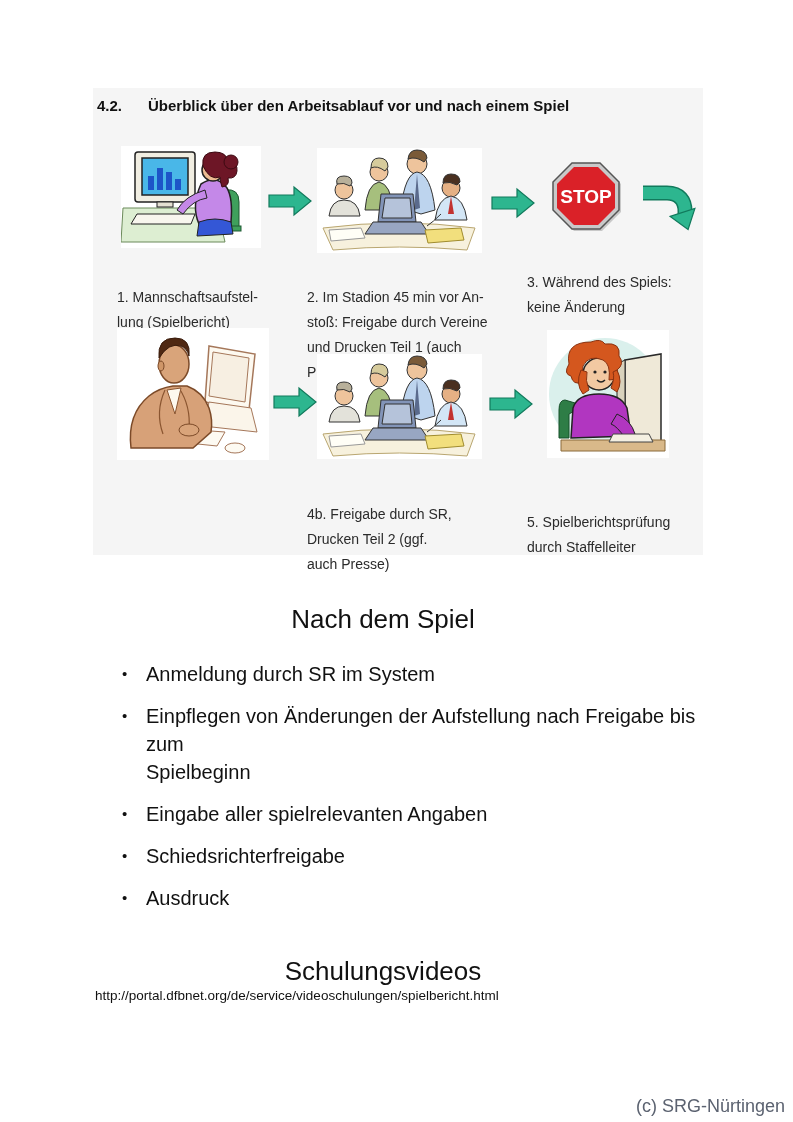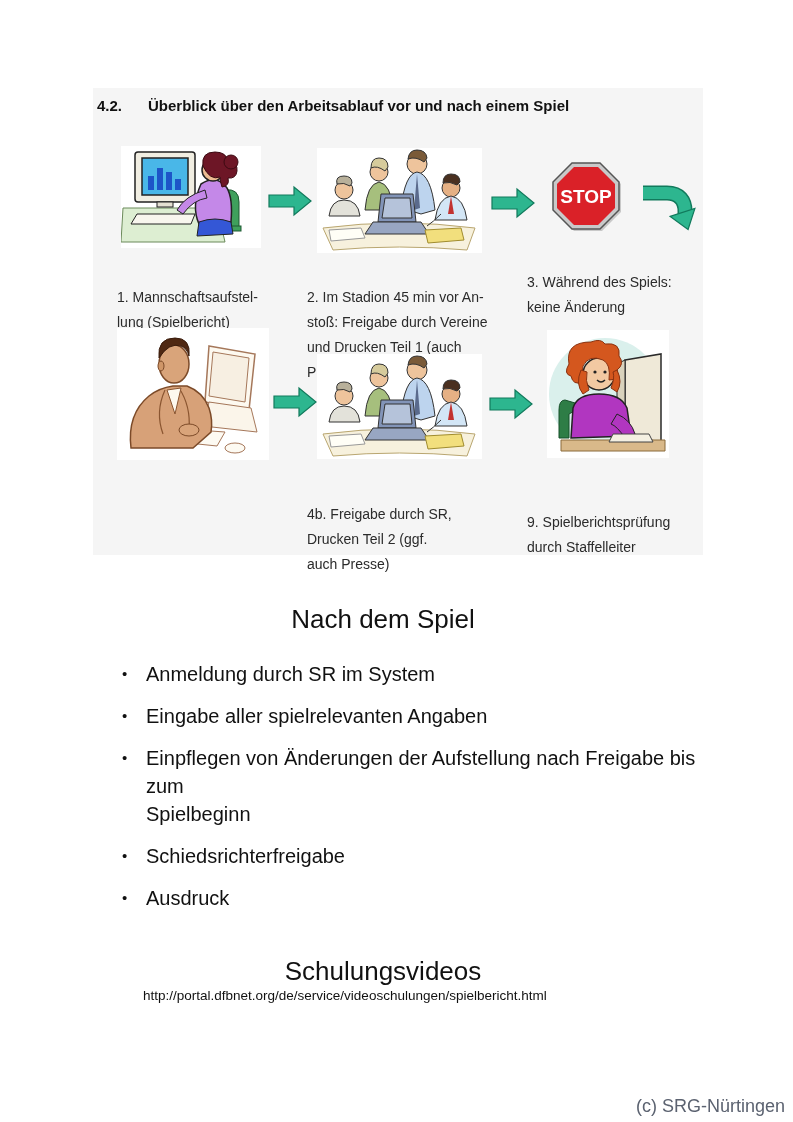--- a/index.html
+++ b/index.html
@@ -21,21 +21,21 @@
   #h-after { top:604px; }
   #h-videos { top:956px; }
 
   
   .bullets { position:absolute; left:120px; top:660px; width:580px; }
   .bullet-item { position:relative; padding-left:26px; margin-bottom:14px;
     font-size:20px; line-height:28px; color:#111; white-space:pre-line; }
   .bullet-item::before { content:"•"; position:absolute; left:2px; top:0;
     font-size:15px; color:#111; }
 
-  .url-line { position:absolute; left:95px; top:988px; font-size:13.5px; color:#111;margin-left:48px; }
+  .url-line { position:absolute; left:95px; top:988px; font-size:13.5px; color:#111; }
   .copyright { position:absolute; right:8px; top:1096px; font-size:18px; color:#5b6270; }
 
   svg { display:block; }
 </style>
 </head>
 <body>
 
 <div id="page">
 
   <div class="slide">
@@ -208,31 +208,31 @@
         <path d="M50,50 q4,4 8,0" stroke="#222" fill="none" stroke-width="1.4"></path>
         <path d="M36,52 q-10,4 -12,-6 q-8,-2 -2,-12 q-4,-22 22,-22 q10,-4 14,2 q16,-2 14,12 q6,8 -2,14 q4,10 -8,10 q2,-16 -6,-20 q-14,-6 -20,6 q-2,8 0,16 z" fill="#d4571e" stroke="#8a3210"></path>
         <path d="M34,40 q-6,14 2,24 l6,-4 q-4,-10 -2,-18 z" fill="#d4571e" stroke="#8a3210"></path>
         <path d="M70,40 q6,12 0,22 l-6,-4 q4,-10 2,-16 z" fill="#d4571e" stroke="#8a3210"></path>
       </svg>
     </div>
 
     <div class="abs caption" style="left:214px; top:382px;">4b. Freigabe durch SR,
 Drucken Teil 2 (ggf.
 auch Presse)</div>
-    <div class="abs caption" style="left:434px; top:390px;">9. Spielberichtsprüfung
+    <div class="abs caption" style="left:434px; top:390px;">5. Spielberichtsprüfung
 durch Staffelleiter</div>
   </div>
 
   <div id="h-after" class="h-center">Nach dem Spiel</div>
 
   <div class="bullets">
     <div class="bullet-item">Anmeldung durch SR im System</div>
-    <div class="bullet-item">Eingabe aller spielrelevanten Angaben</div>
     <div class="bullet-item">Einpflegen von Änderungen der Aufstellung nach Freigabe bis zum
 Spielbeginn</div>
+    <div class="bullet-item">Eingabe aller spielrelevanten Angaben</div>
     <div class="bullet-item">Schiedsrichterfreigabe</div>
     <div class="bullet-item">Ausdruck</div>
   </div>
 
   <div id="h-videos" class="h-center">Schulungsvideos</div>
 
   <div class="url-line">http://portal.dfbnet.org/de/service/videoschulungen/spielbericht.html</div>
 
   <div class="copyright">(c) SRG-Nürtingen</div>
 

